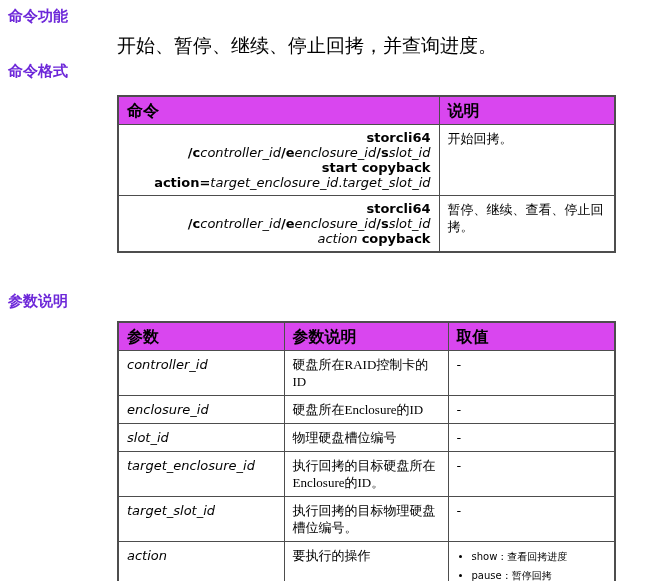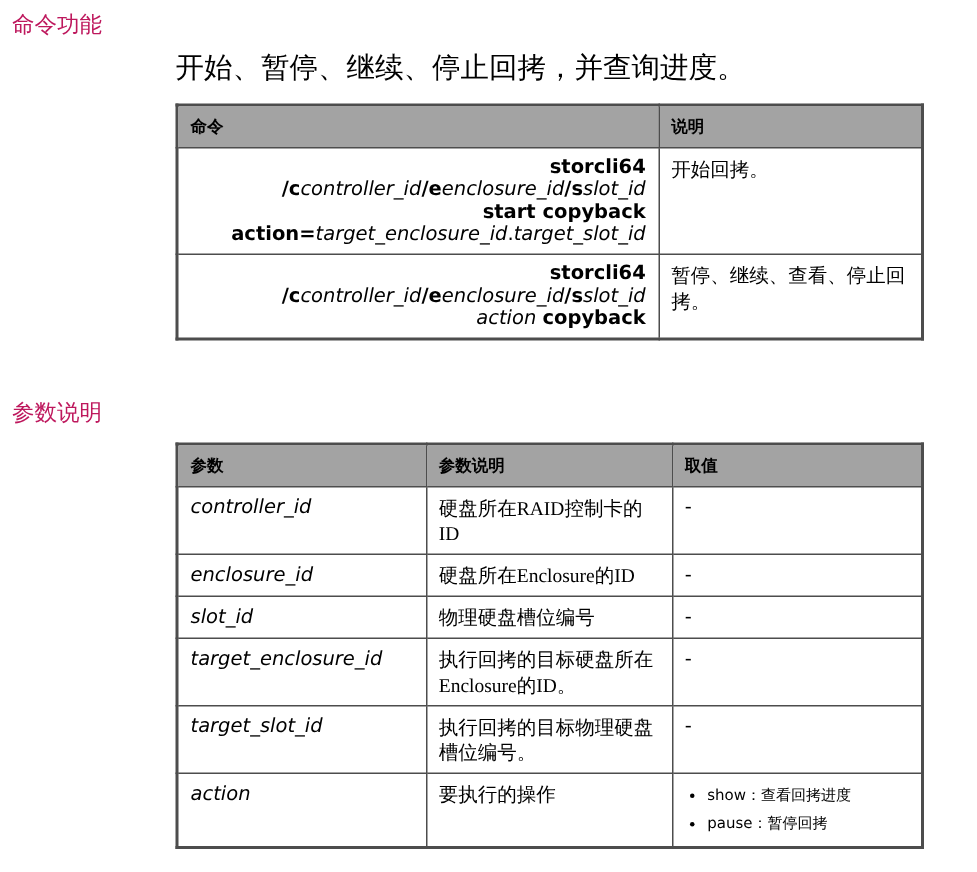--- a/index.html
+++ b/index.html
@@ -13,22 +13,22 @@
     color: #000000;
   }
   .page {
     padding-top: 8px;
     width: 651px;
   }
   h2.sec-heading {
     margin: 0 0 0 8px;
     font-size: 15px;
     line-height: 17px;
-    font-weight: normal;
-    color: #be185d;
+    font-weight: bold;
+    color: #6d28d9;
   }
   h2.sec-heading.format { margin-top: 9px; }
   h2.sec-heading.params { margin-top: 40px; }
   p.body-text {
     margin: 12px 0 0 117px;
     font-size: 19px;
     line-height: 17px;
   }
   table.doc-table {
     border-collapse: collapse;
@@ -40,23 +40,23 @@
   table.param-table { margin-top: 11px; width: 497px; }
   .doc-table th, .doc-table td {
     border: 1px solid #4d4d4d;
     padding: 5px 8px;
     vertical-align: top;
     text-align: left;
     font-size: 13px;
     overflow: hidden;
   }
   .doc-table th {
-    background: #a3a3a3;
+    background: #d946ef;
     font-weight: bold;
-    font-size: 11px;
+    font-size: 16px;
     line-height: 17px;
   }
   td.cmd-cell { line-height: 15px; text-align: right; }
   td.cmd-cell div { margin: 0; }
   td.desc-cell, td.param-desc-cell { line-height: 17px; font-family: Liberation Serif, serif; }
   td.param-name-cell {
     font-style: italic;
     line-height: 17px;
   }
   td.value-cell { line-height: 17px; }
@@ -74,20 +74,21 @@
   }
 </style>
 </head>
 <body>
 
 <div class="page">
 
   <h2 class="sec-heading">命令功能</h2>
   <p class="body-text">开始、暂停、继续、停止回拷，并查询进度。</p>
 
+  <h2 class="sec-heading format">命令格式</h2>
 
   <table class="doc-table cmd-table">
     <colgroup>
       <col style="width:321px">
       <col style="width:176px">
     </colgroup>
     <thead>
       <tr>
         <th>命令</th>
         <th>说明</th>

